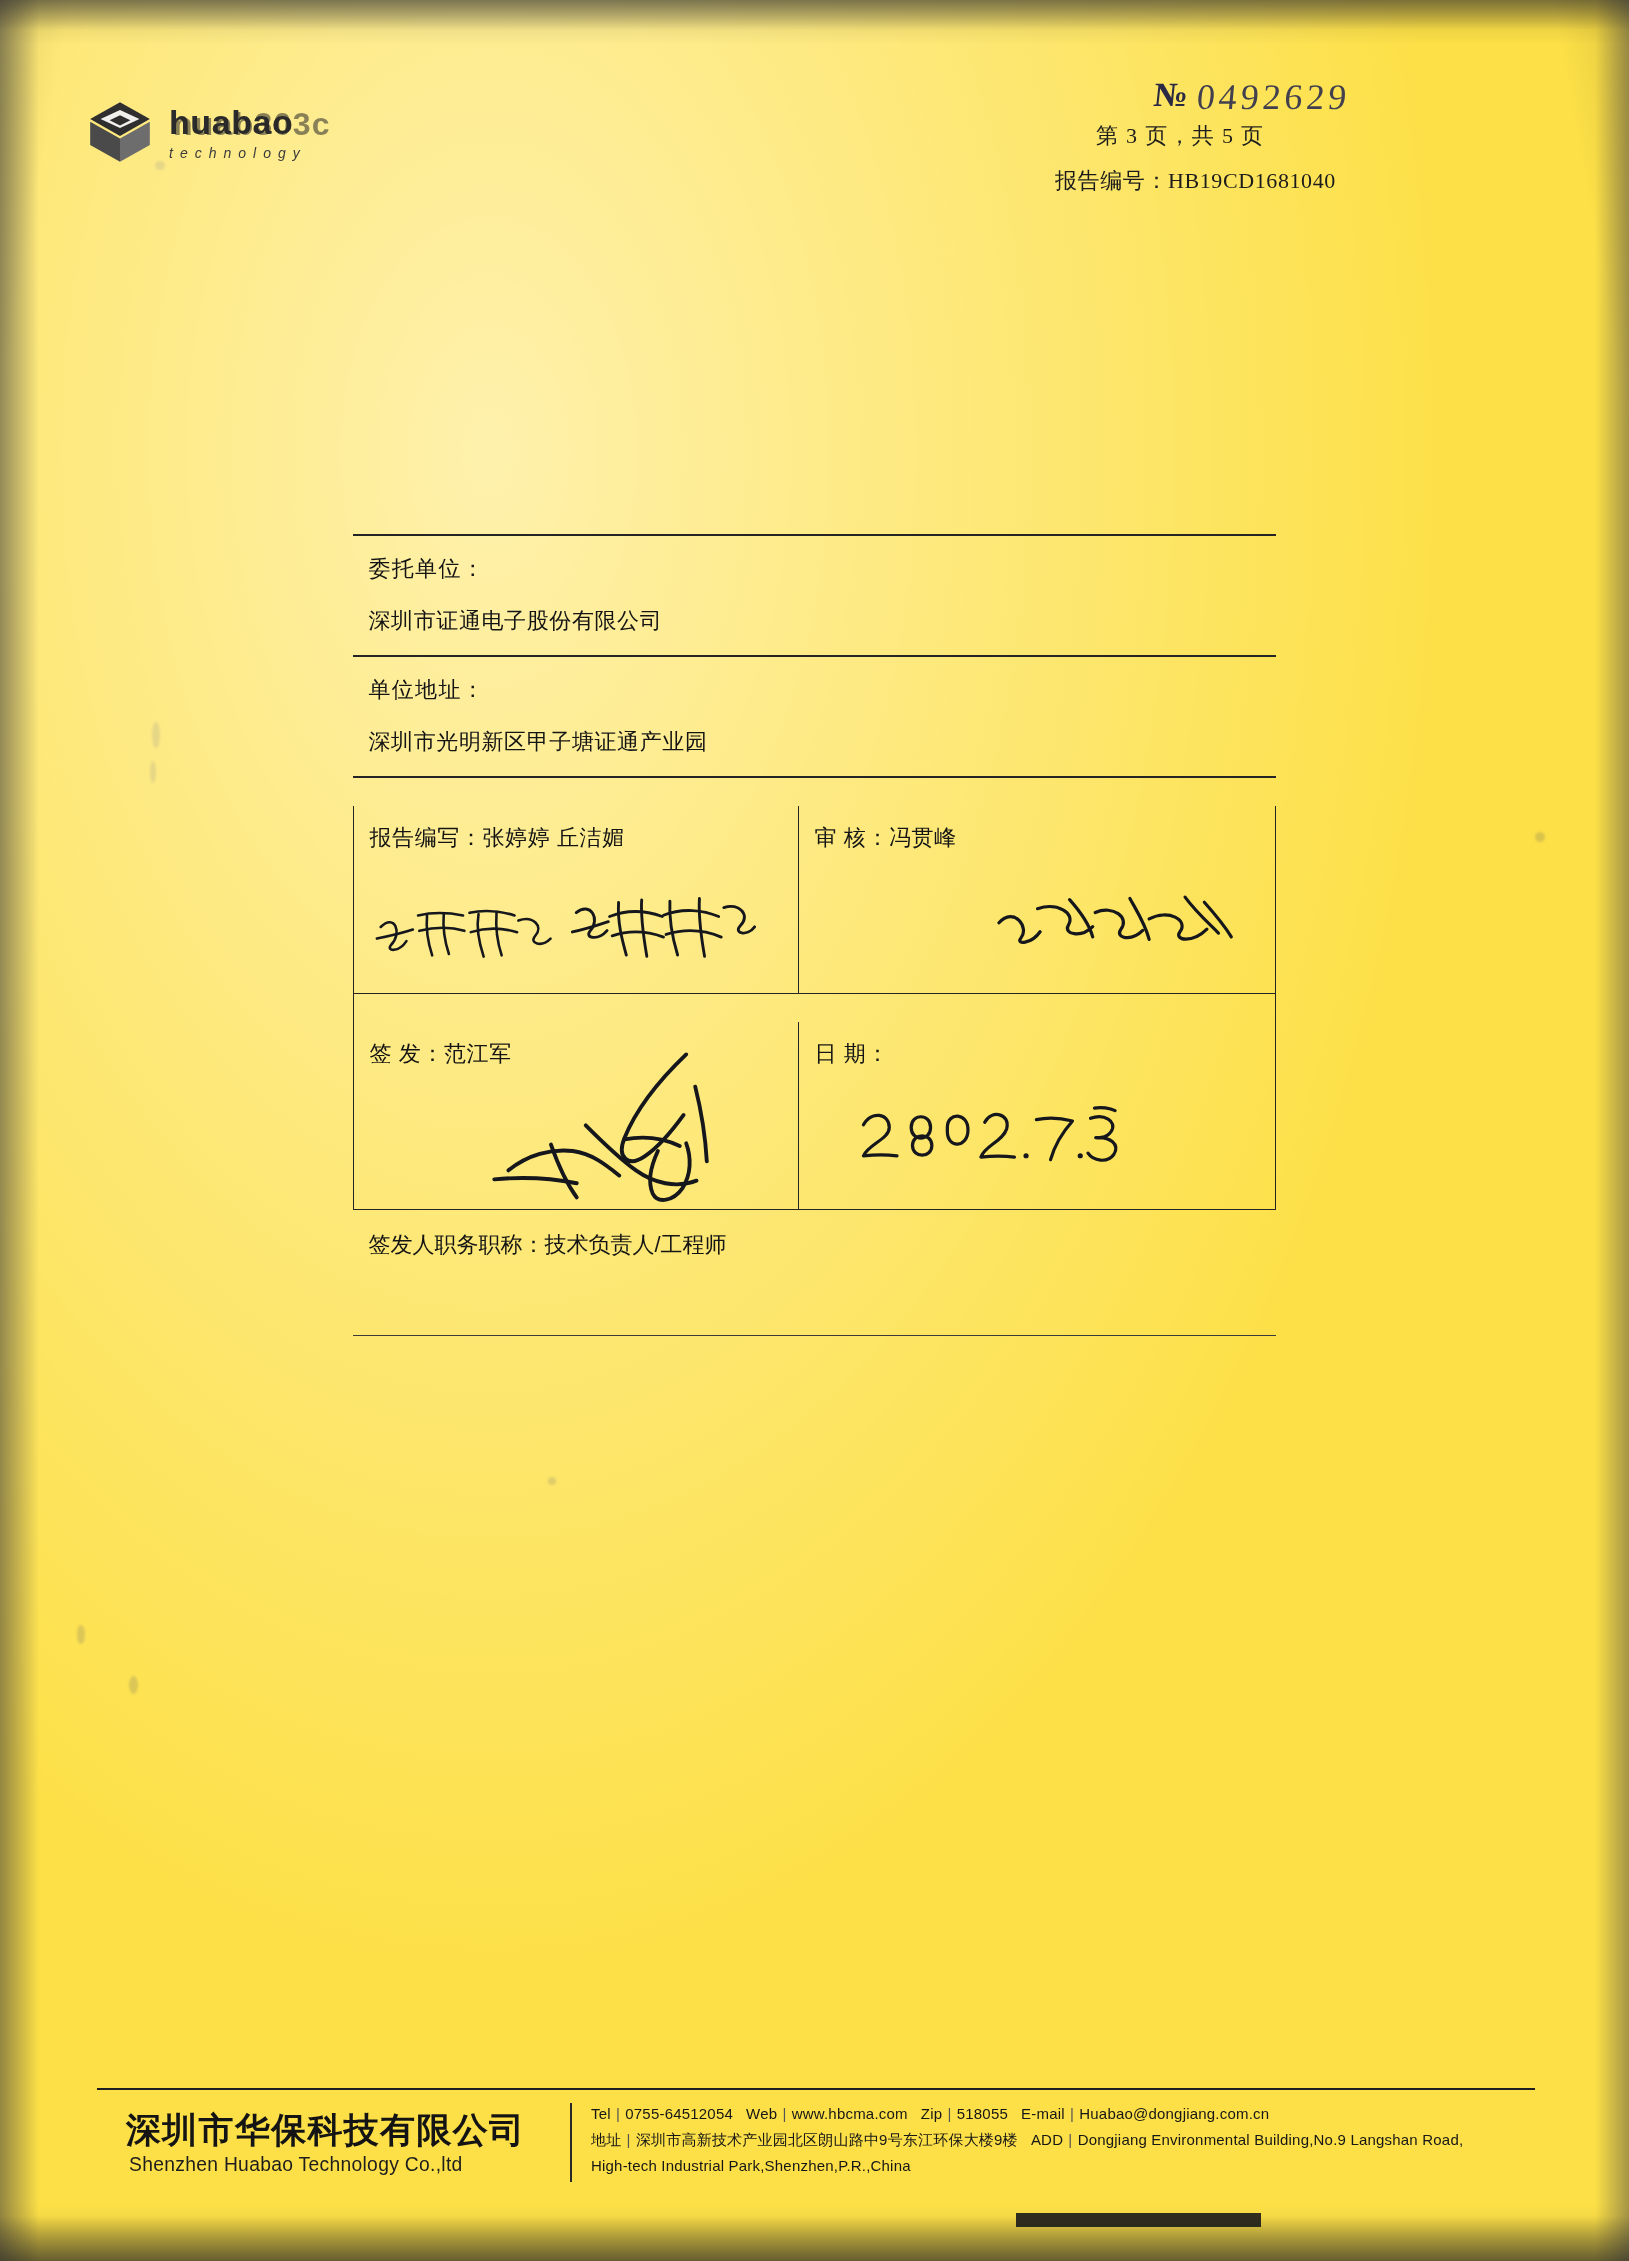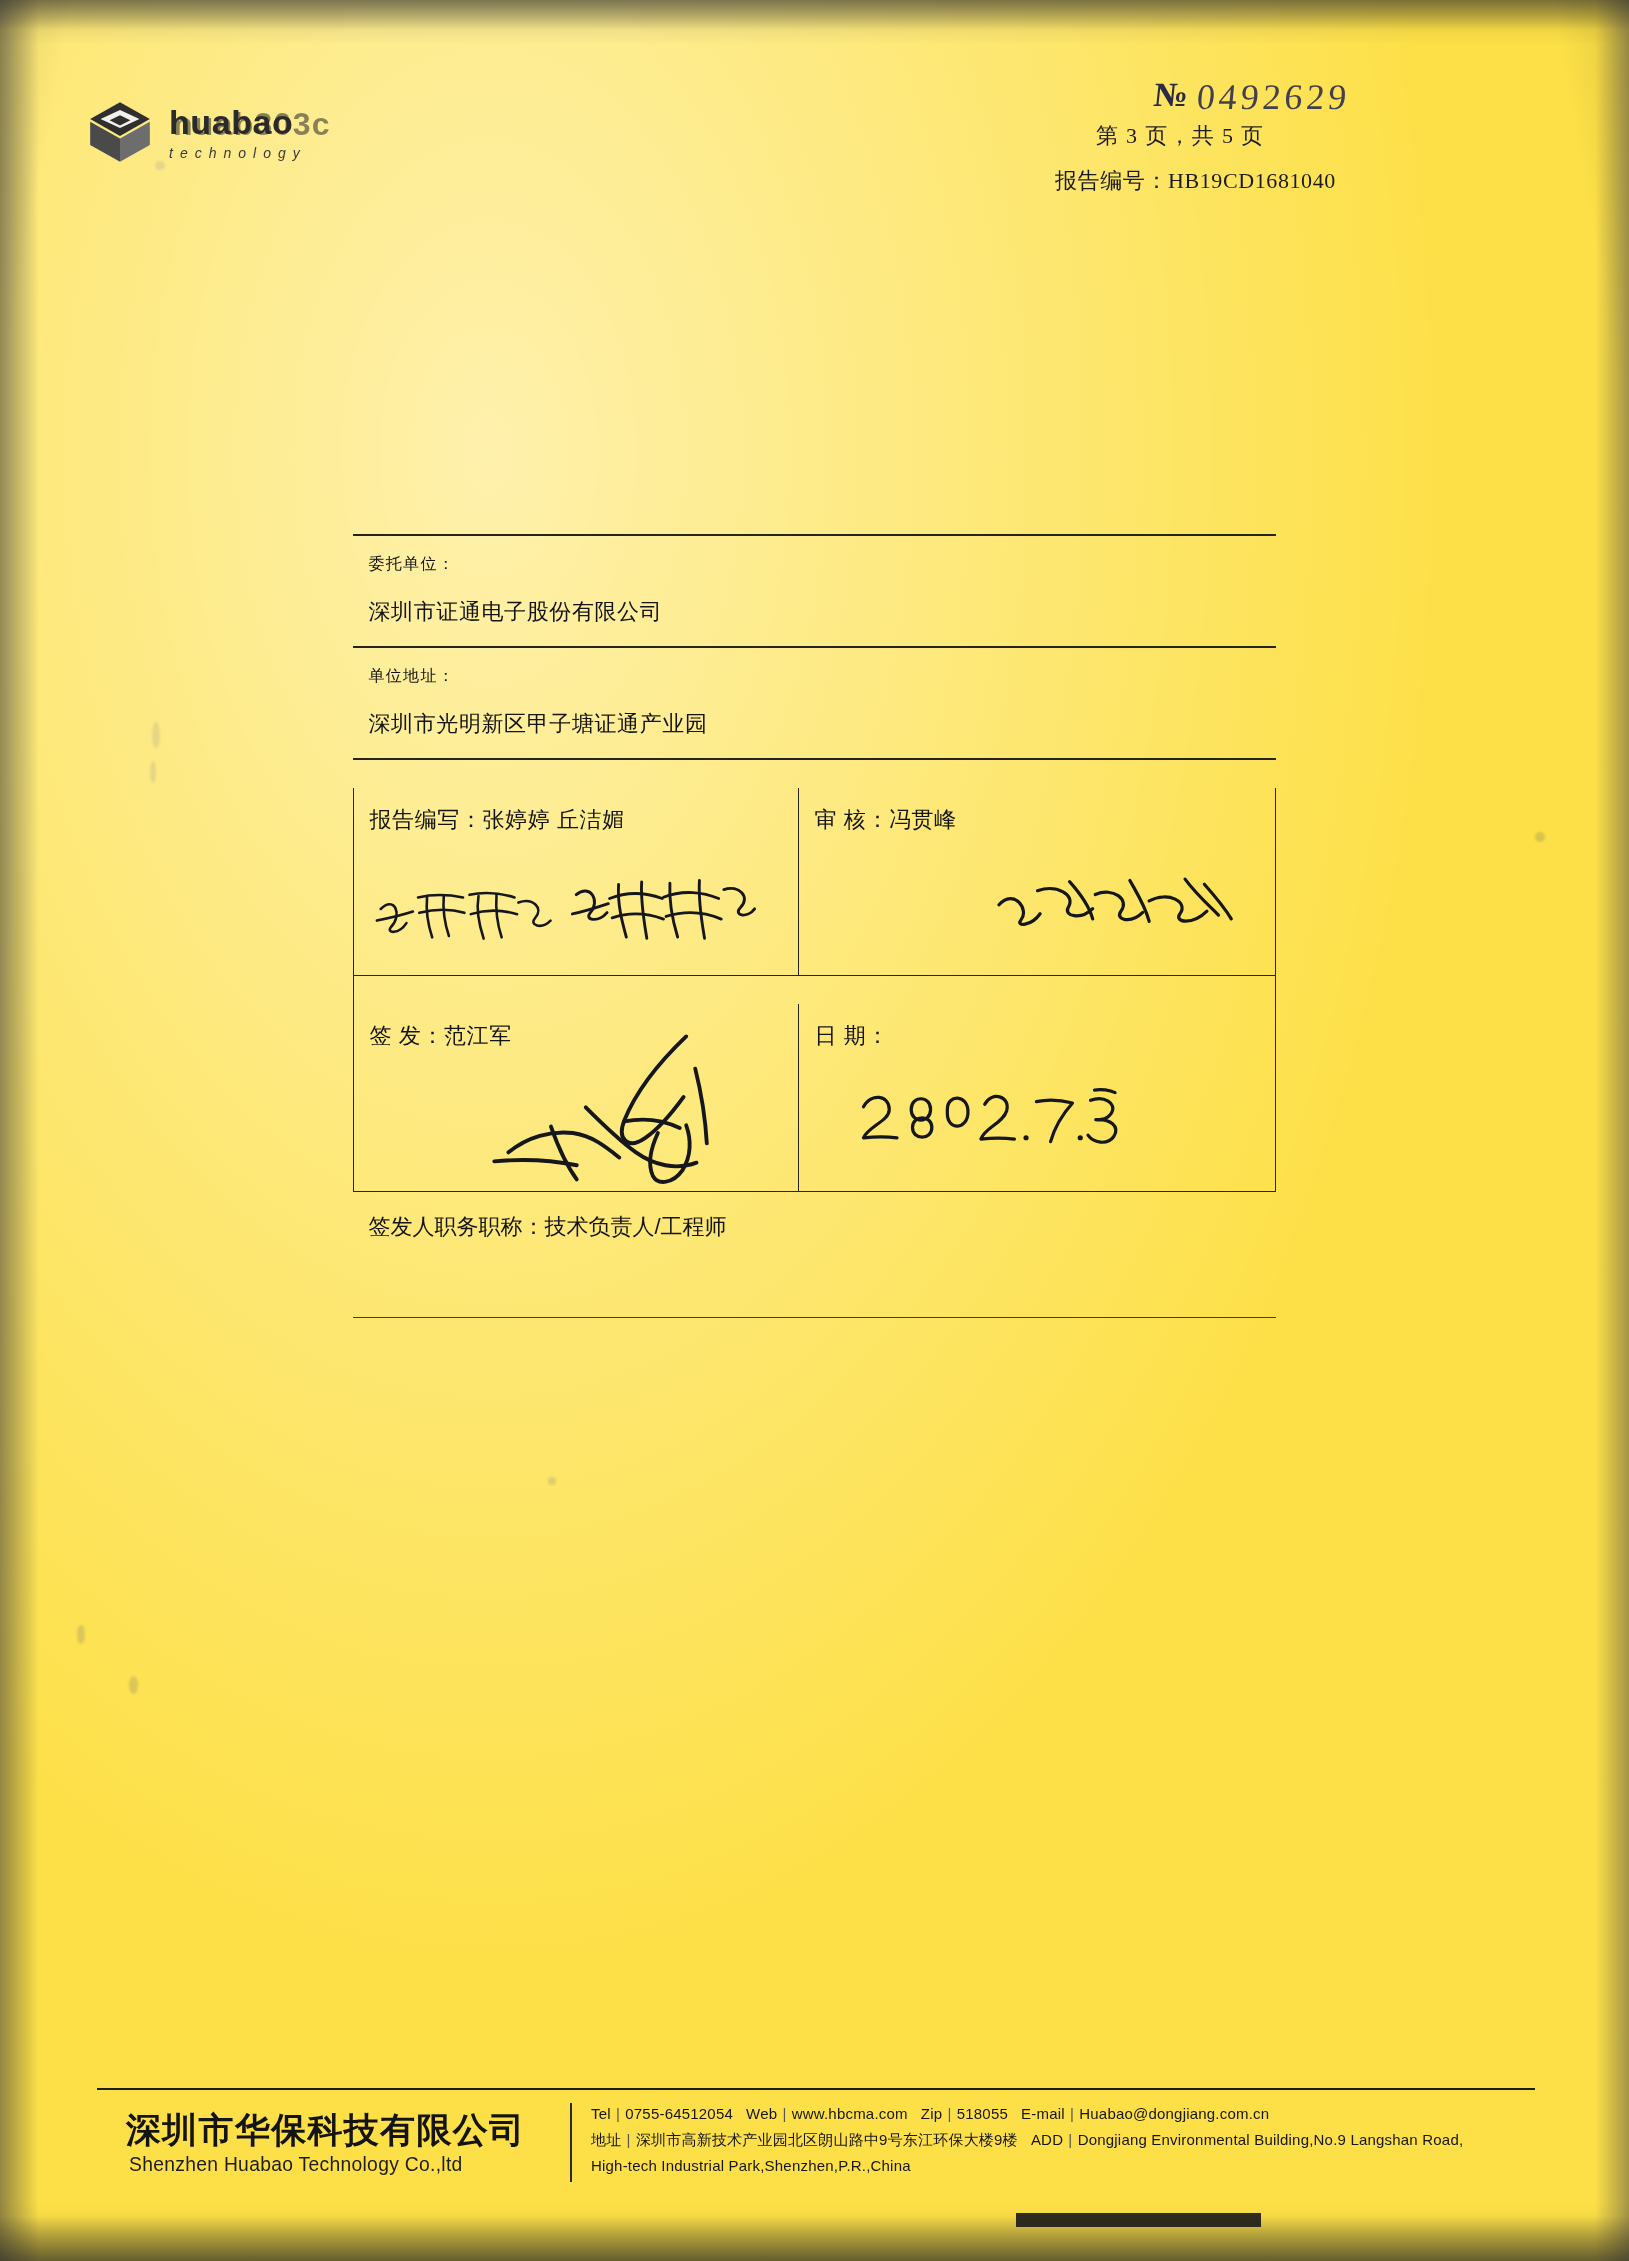--- a/index.html
+++ b/index.html
@@ -183,21 +183,21 @@
     height: 1.9px;
     background: #242424;
     width: 100%;
   }
   .rule.thin { height: 1.3px; background: #3a3a3a; }
 
   .field-row {
     position: relative;
   }
   .field-label {
-    font-size: 16px;
+    font-size: 22px;
     color: #141414;
     letter-spacing: 1.3px;
     padding: 18px 0 0 15.5px;
   }
   .field-value {
     font-size: 22px;
     color: #141414;
     letter-spacing: 0.6px;
     padding: 22px 0 19.3px 15.5px;
   }

